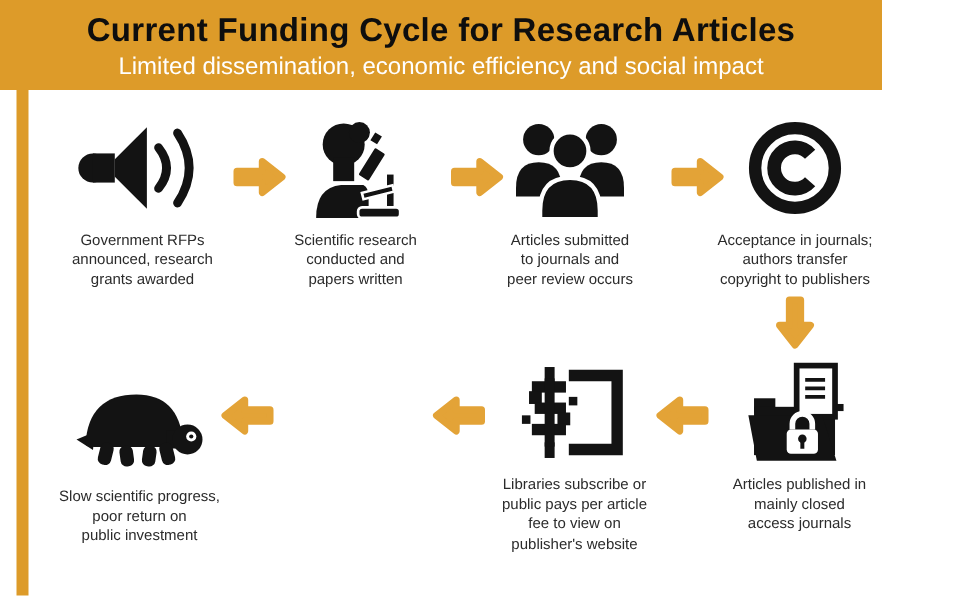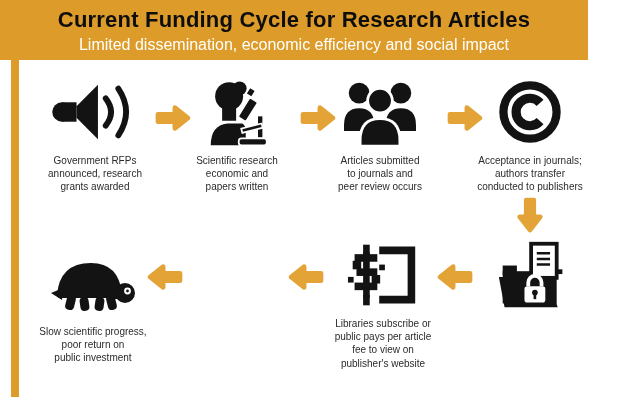--- a/index.html
+++ b/index.html
@@ -70,21 +70,21 @@
         <rect x="23" y="32" width="16" height="18" fill="currentColor"></rect>
         <path d="M10,78 Q10,55 29,53 L46,53 Q50,55 50,62 L50,78 Z" fill="currentColor"></path>
         <rect x="47" y="24" width="11" height="26" rx="2" fill="currentColor" stroke="#fff" stroke-width="2" transform="rotate(32 52 37)"></rect>
         <rect x="52" y="13" width="8" height="9" rx="1" fill="currentColor" stroke="#fff" stroke-width="2" transform="rotate(32 56 17)"></rect>
         <rect x="63" y="44" width="7" height="26" fill="currentColor" stroke="#fff" stroke-width="2"></rect>
         <rect x="45" y="56" width="24" height="5" fill="currentColor" stroke="#fff" stroke-width="2" transform="rotate(-14 57 58)"></rect>
         <rect x="42" y="70" width="32" height="8" rx="3" fill="currentColor" stroke="#fff" stroke-width="2"></rect>
       </svg>
     </div>
     <div class="caption">Scientific research
-economic and
+conducted and
 papers written</div>
   </div>
 
   <div class="cell" style="left:305px; top:75px;">
     <div class="icon-box">
       <svg width="82" height="72" viewBox="0 0 84 76">
         <circle cx="20" cy="18" r="11" fill="currentColor"></circle>
         <path d="M4,58 L4,52 Q4,34 20,34 Q36,34 36,52 L36,58 Z" fill="currentColor"></path>
         <circle cx="64" cy="18" r="11" fill="currentColor"></circle>
         <path d="M48,58 L48,52 Q48,34 64,34 Q80,34 80,52 L80,58 Z" fill="currentColor"></path>
@@ -99,21 +99,21 @@
 
   <div class="cell" style="left:455px; top:75px;">
     <div class="icon-box">
       <svg width="66" height="66" viewBox="0 0 72 72">
         <circle cx="36" cy="36" r="29" fill="none" stroke="currentColor" stroke-width="9"></circle>
         <path d="M47,26 A15,15 0 1 0 47,46" fill="none" stroke="currentColor" stroke-width="10"></path>
       </svg>
     </div>
     <div class="caption">Acceptance in journals;
 authors transfer
-conducted to publishers</div>
+copyright to publishers</div>
   </div>
 
   <div class="arrow" style="left:154px; top:103px;">
     <svg width="38" height="30" viewBox="0 0 40 32">
       <polygon points="4,12 22,12 22,5 36,16 22,27 22,20 4,20" fill="currentColor" stroke="currentColor" stroke-width="5" stroke-linejoin="round"></polygon>
     </svg>
   </div>
   <div class="arrow" style="left:299px; top:103px;">
     <svg width="38" height="30" viewBox="0 0 40 32">
       <polygon points="4,12 22,12 22,5 36,16 22,27 22,20 4,20" fill="currentColor" stroke="currentColor" stroke-width="5" stroke-linejoin="round"></polygon>
@@ -139,20 +139,23 @@
         <rect x="40" y="5" width="27" height="36" fill="#fff" stroke="currentColor" stroke-width="4"></rect>
         <path d="M46,15 H60 M46,21 H60 M46,27 H60" stroke="currentColor" stroke-width="2.6"></path>
         <rect x="68" y="32" width="5" height="5" fill="currentColor"></rect>
         <path d="M6,40 L58,40 L68,72 L12,72 Z" fill="currentColor"></path>
         <path d="M37,50 v-4 a7,7 0 0 1 14,0 v4" fill="none" stroke="#fff" stroke-width="4"></path>
         <rect x="33" y="50" width="22" height="17" rx="3" fill="#fff"></rect>
         <circle cx="44" cy="56.5" r="3" fill="currentColor"></circle>
         <rect x="42.6" y="57.5" width="2.8" height="6" fill="currentColor"></rect>
       </svg>
     </div>
+    <div class="caption">Articles published in
+mainly closed
+access journals</div>
   </div>
 
   <div class="cell" style="left:308px; top:238px;">
     <div class="icon-box">
       <svg width="72" height="66" viewBox="0 0 76 68">
         <path d="M34,8 H68 V60 H34" fill="none" stroke="currentColor" stroke-width="8"></path>
         <rect x="17" y="2" width="7" height="11" fill="currentColor"></rect>
         <rect x="17" y="55" width="7" height="11" fill="currentColor"></rect>
         <rect x="8" y="12" width="24" height="8" fill="currentColor"></rect>
         <rect x="6" y="19" width="9" height="9" fill="currentColor"></rect>

